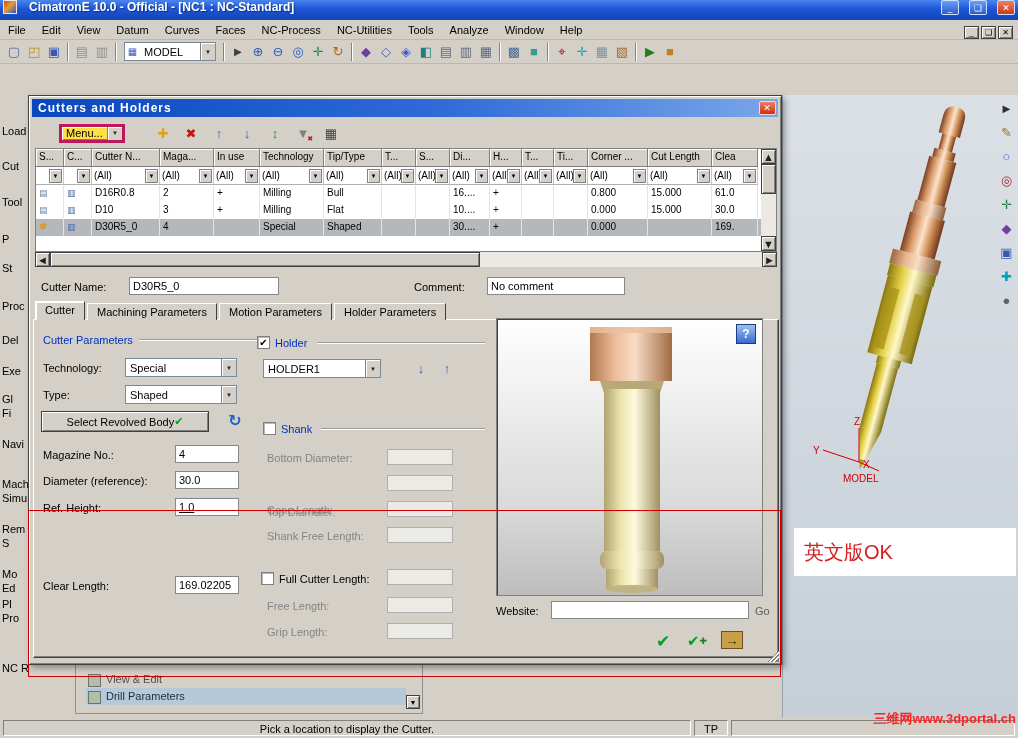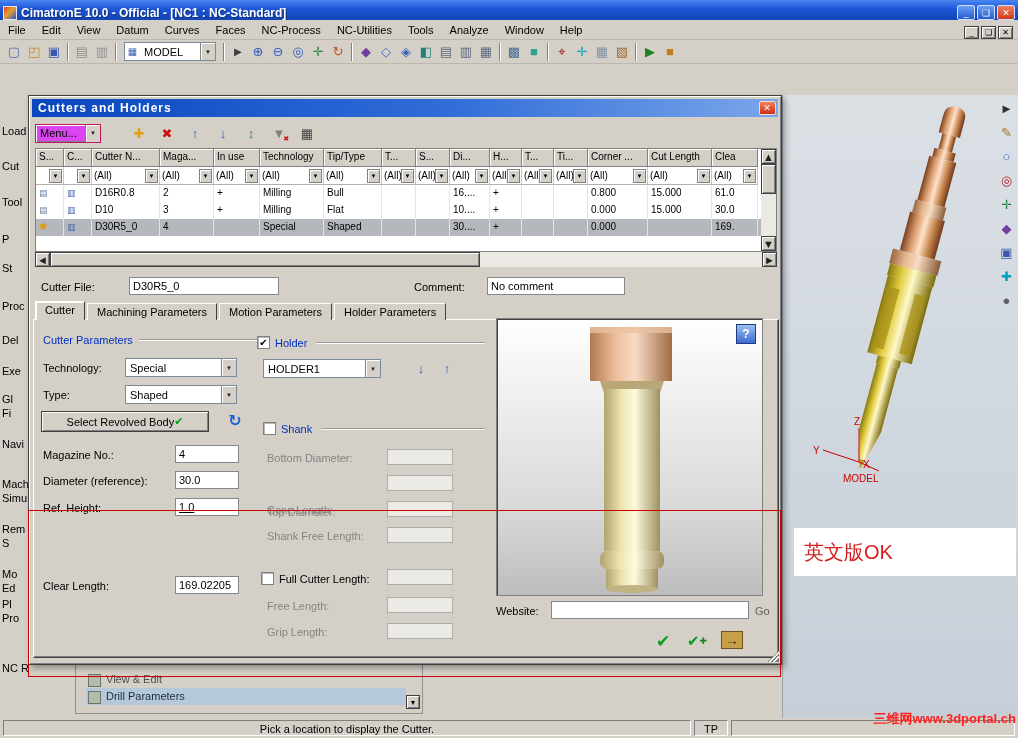--- a/index.html
+++ b/index.html
@@ -3,21 +3,21 @@
 <meta charset="utf-8">
 <style>
   *{margin:0;padding:0;box-sizing:border-box;font-family:"Liberation Sans","DejaVu Sans",sans-serif;}
   html,body{width:1018px;height:738px;overflow:hidden;}
   body{background:#d4d0c8;position:relative;font-size:11px;color:#000;}
 
   
   .raised{background:#d4d0c8;border:1px solid #404040;box-shadow:inset 1px 1px 0 #ffffff,inset -1px -1px 0 #808080;}
 
   
-  .titlebar{position:absolute;left:0;top:0;width:1018px;height:20px;background:linear-gradient(180deg,#4a86f0 0%,#1c55d6 45%,#1244b4 100%);display:flex;align-items:flex-end;padding:0 3px;color:#fff;z-index:30;}
+  .titlebar{position:absolute;left:0;top:0;width:1018px;height:20px;background:linear-gradient(180deg,#4a86f0 0%,#1c55d6 45%,#1244b4 100%);display:flex;align-items:flex-start;padding:0 3px;color:#fff;z-index:30;gap:8px;}
   .app-icon{width:14px;height:14px;background:linear-gradient(135deg,#e04030 0%,#e0a030 45%,#3050d0 100%);border:1px solid #e8e8e8;margin-right:4px;}
   .title-text{font-weight:bold;font-size:12px;flex:1;white-space:nowrap;overflow:hidden;text-shadow:1px 1px 1px rgba(0,0,0,.4);}
   .win-btn{width:18px;height:15px;margin-left:2px;display:flex;align-items:center;justify-content:center;font-size:9px;color:#fff;background:linear-gradient(180deg,#6aa0f4,#2a5ad0);border:1px solid #cfe0ff;border-radius:2px;}
   .win-btn.close{background:linear-gradient(180deg,#f08060,#d03818);}
 
   
   .menubar{position:absolute;left:0;top:20px;width:1018px;height:20px;background:#d4d0c8;display:flex;align-items:flex-end;border-bottom:1px solid #bcb8b0;z-index:29;}
   .menu-item{padding:3px 8px;white-space:nowrap;}
   .mdi-controls{margin-left:auto;display:flex;gap:2px;padding-right:5px;}
   .mdi-btn{width:15px;height:13px;font-size:8px;display:flex;align-items:center;justify-content:center;}
@@ -367,21 +367,21 @@
   <div class="bg-scroll btn">▼</div>
 </div>
 
 <div class="dialog">
   <div class="dlg-title">
     <span>Cutters and Holders</span>
     <span class="dlg-close">✕</span>
   </div>
 
   <div class="dlg-toolbar">
-    <div class="combo raised" style="width:66px;background:#d946ef;border:1px solid #be185d;">
+    <div class="combo raised" style="width:66px;background:#fde047;border:3px solid #be185d;margin-left:24px;">
       <span class="combo-text">Menu...</span>
       <span class="combo-btn">▼</span>
     </div>
     <div style="width:18px;"></div>
     <div style="display:flex;gap:8px;align-items:center;">
         <div class="tb-icon">
           <span style="color: rgb(224, 160, 16);">✚</span>
         </div>
         <div class="tb-icon">
           <span style="color: rgb(204, 16, 16);">✖</span>
@@ -551,21 +551,21 @@
       <div class="vthumb btn"></div>
       <div class="sbtn btn" style="position:absolute;bottom:0;">▼</div>
     </div>
   </div>
   <div class="hscroll">
     <div class="sbtn btn">◄</div>
     <div class="hthumb btn"></div>
     <div class="sbtn btn" style="margin-left:auto;">►</div>
   </div>
 
-  <span class="lbl" style="left:12px;top:185px;">Cutter File:</span>
+  <span class="lbl" style="left:12px;top:185px;">Cutter Name:</span>
   <input class="txt" style="left: 100px; top: 181px; width: 150px;" value="D30R5_0">
   <span class="lbl" style="left:385px;top:185px;">Comment:</span>
   <input class="txt" style="left: 458px; top: 181px; width: 138px;" value="No comment">
 
   <div class="tabstrip">
       <div class="tab active">Cutter</div>
       <div class="tab">Machining Parameters</div>
       <div class="tab">Motion Parameters</div>
       <div class="tab">Holder Parameters</div>
     </div>

